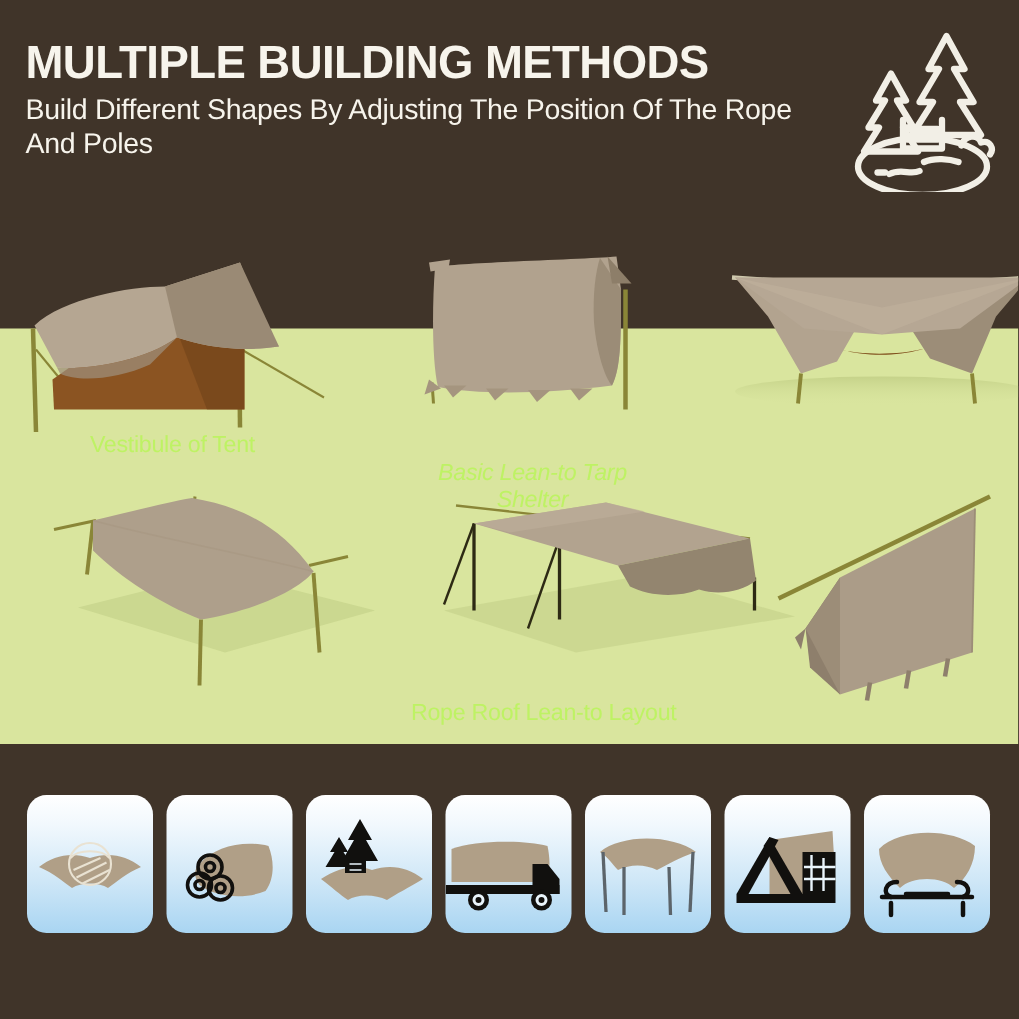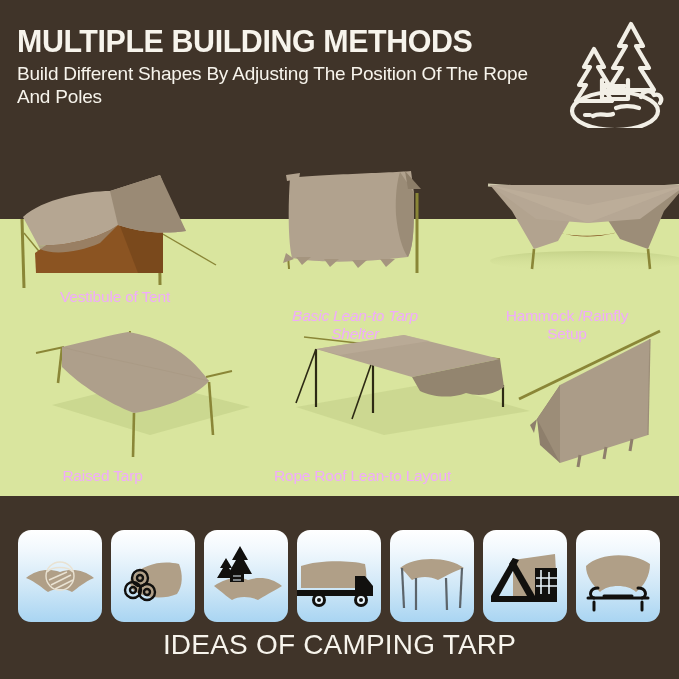--- a/index.html
+++ b/index.html
@@ -25,21 +25,21 @@
   }
   .logo{position:absolute;left:561px;top:16px;width:108px;height:112px;}
 
   
   .scene{position:absolute;left:0;top:145px;width:679px;height:351px;overflow:hidden;}
   .scene-sky{position:absolute;left:0;top:0;width:679px;height:74px;background:#403429;}
   .scene-ground{position:absolute;left:0;top:74px;width:679px;height:277px;background:#d9e59e;}
   .scene-svg{position:absolute;left:0;top:0;width:679px;height:351px;}
 
   .cell-label{
-    position:absolute;text-align:center;color:#f0abfc;
+    position:absolute;text-align:center;color:#bef264;
     font-size:15.5px;line-height:18.5px;letter-spacing:-0.2px;
   }
 
   
   .bottom{position:absolute;left:0;top:496px;width:679px;height:183px;background:#403429;}
   .thumbs{position:absolute;left:0;top:34px;width:679px;height:92px;}
   .thumb{
     position:absolute;top:0;width:84px;height:92px;border-radius:13px;
     background:linear-gradient(to bottom,#ffffff 0%,#f1f8fd 22%,#cfe7f7 62%,#a9d5f2 100%);
     overflow:hidden;
@@ -214,28 +214,21 @@
       </g>
     </svg>
 
     <div class="cell-label" style="left:0;top:143px;width:230px;">
       <span>Vestibule of Tent</span>
     </div>
     <div class="cell-label" style="left:240px;top:143px;width:230px;white-space:pre-line;font-style:italic;">
       <span>Basic Lean-to Tarp
 Shelter</span>
     </div>
-    <div class="cell-label" style="left:455px;top:143px;width:224px;white-space:pre-line;">
-      <span>Hammock /Rainfly
-Setup</span>
-    </div>
-
-    <div class="cell-label" style="left:0;top:322px;width:205px;">
-      <span>Raised Tarp</span>
-    </div>
+
     <div class="cell-label" style="left:215px;top:322px;width:295px;">
       <span>Rope Roof Lean-to Layout</span>
     </div>
   </div>
 
   <div class="bottom">
     <div class="thumbs">
 
       <div class="thumb" style="left:18px;">
         <svg viewBox="0 0 84 92">
@@ -326,16 +319,15 @@
             <path d="M22 58 C14 58 12 66 18 68"></path>
             <path d="M62 58 C70 58 72 66 66 68"></path>
             <path d="M12 68 h60"></path>
             <path d="M18 72 v8 M66 72 v8"></path>
             <path d="M28 66 h28"></path>
           </g>
         </svg>
       </div>
     </div>
 
-    <div class="bottom-title">IDEAS OF CAMPING TARP</div>
   </div>
 
 </div>
 
 </body></html>

